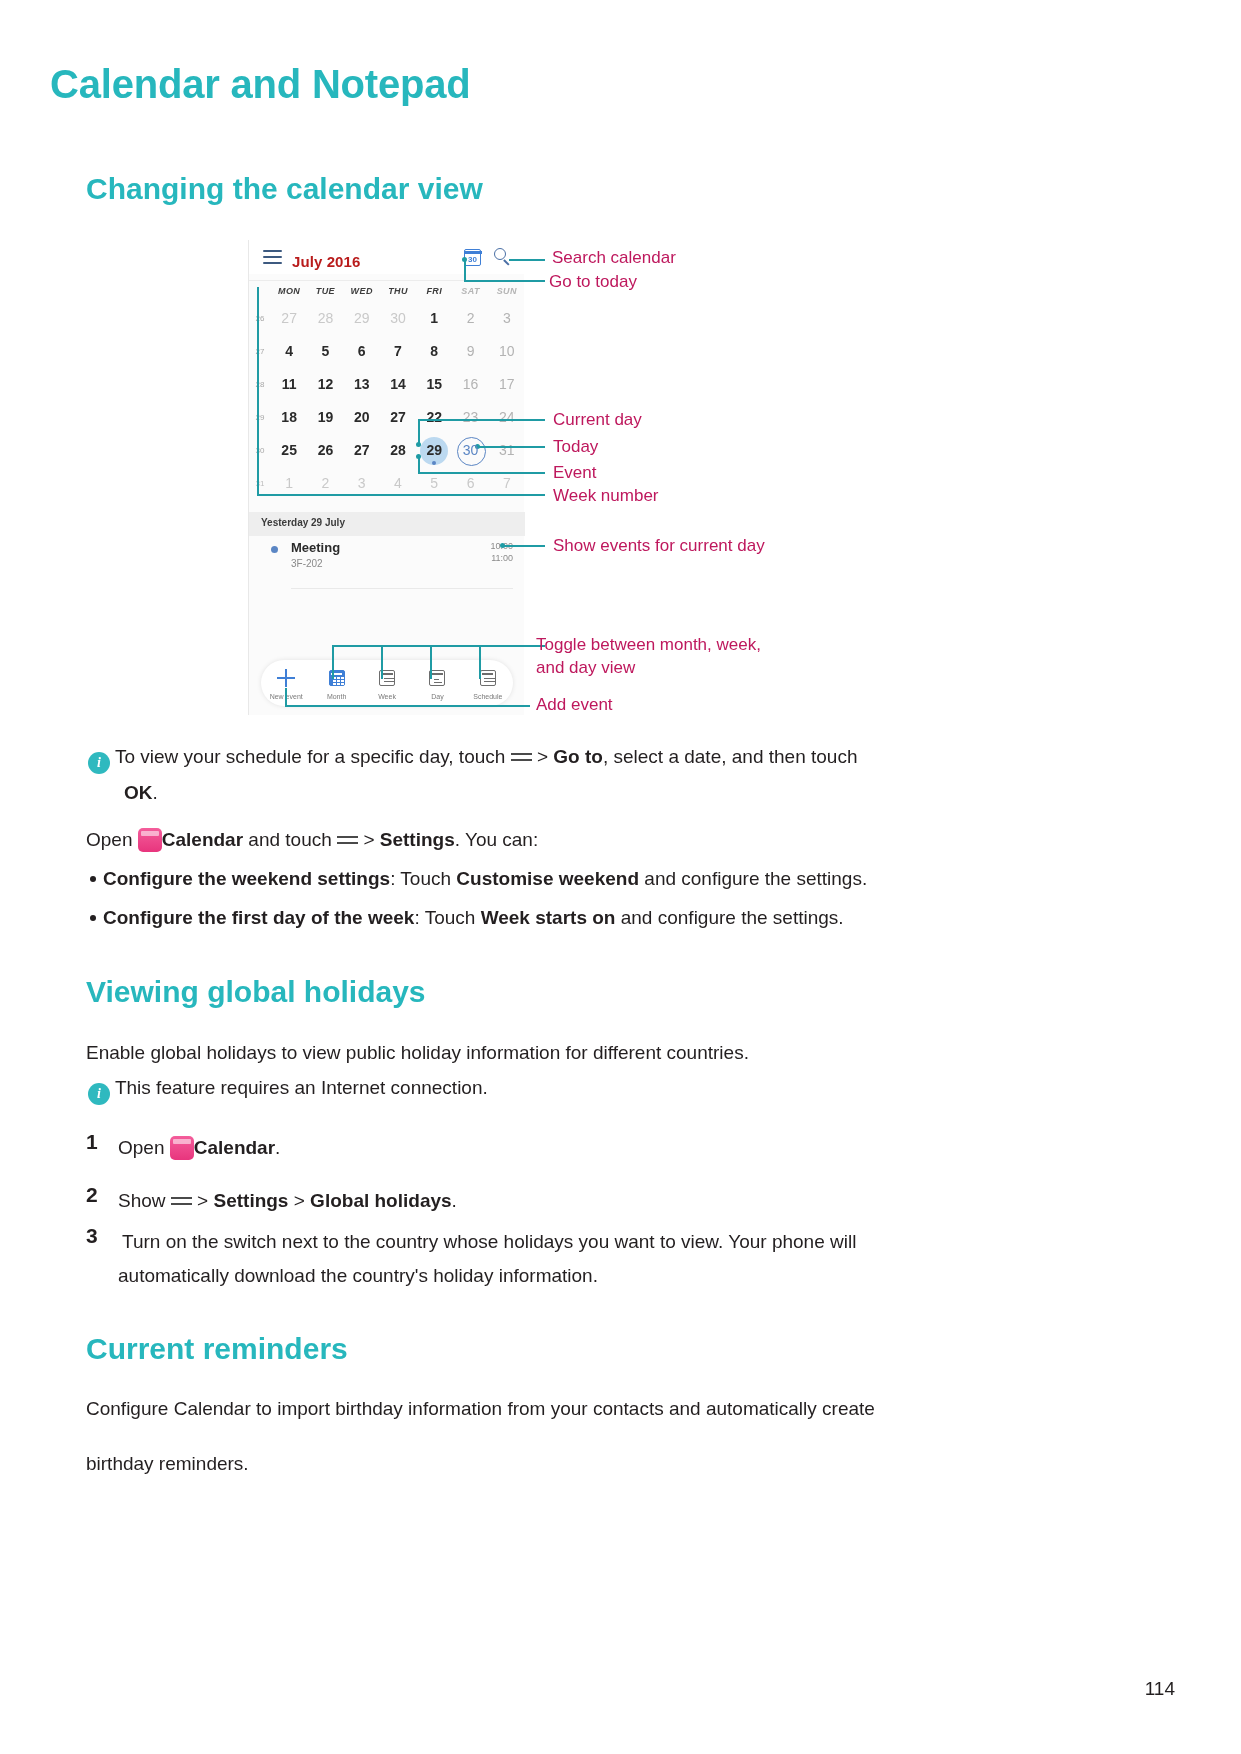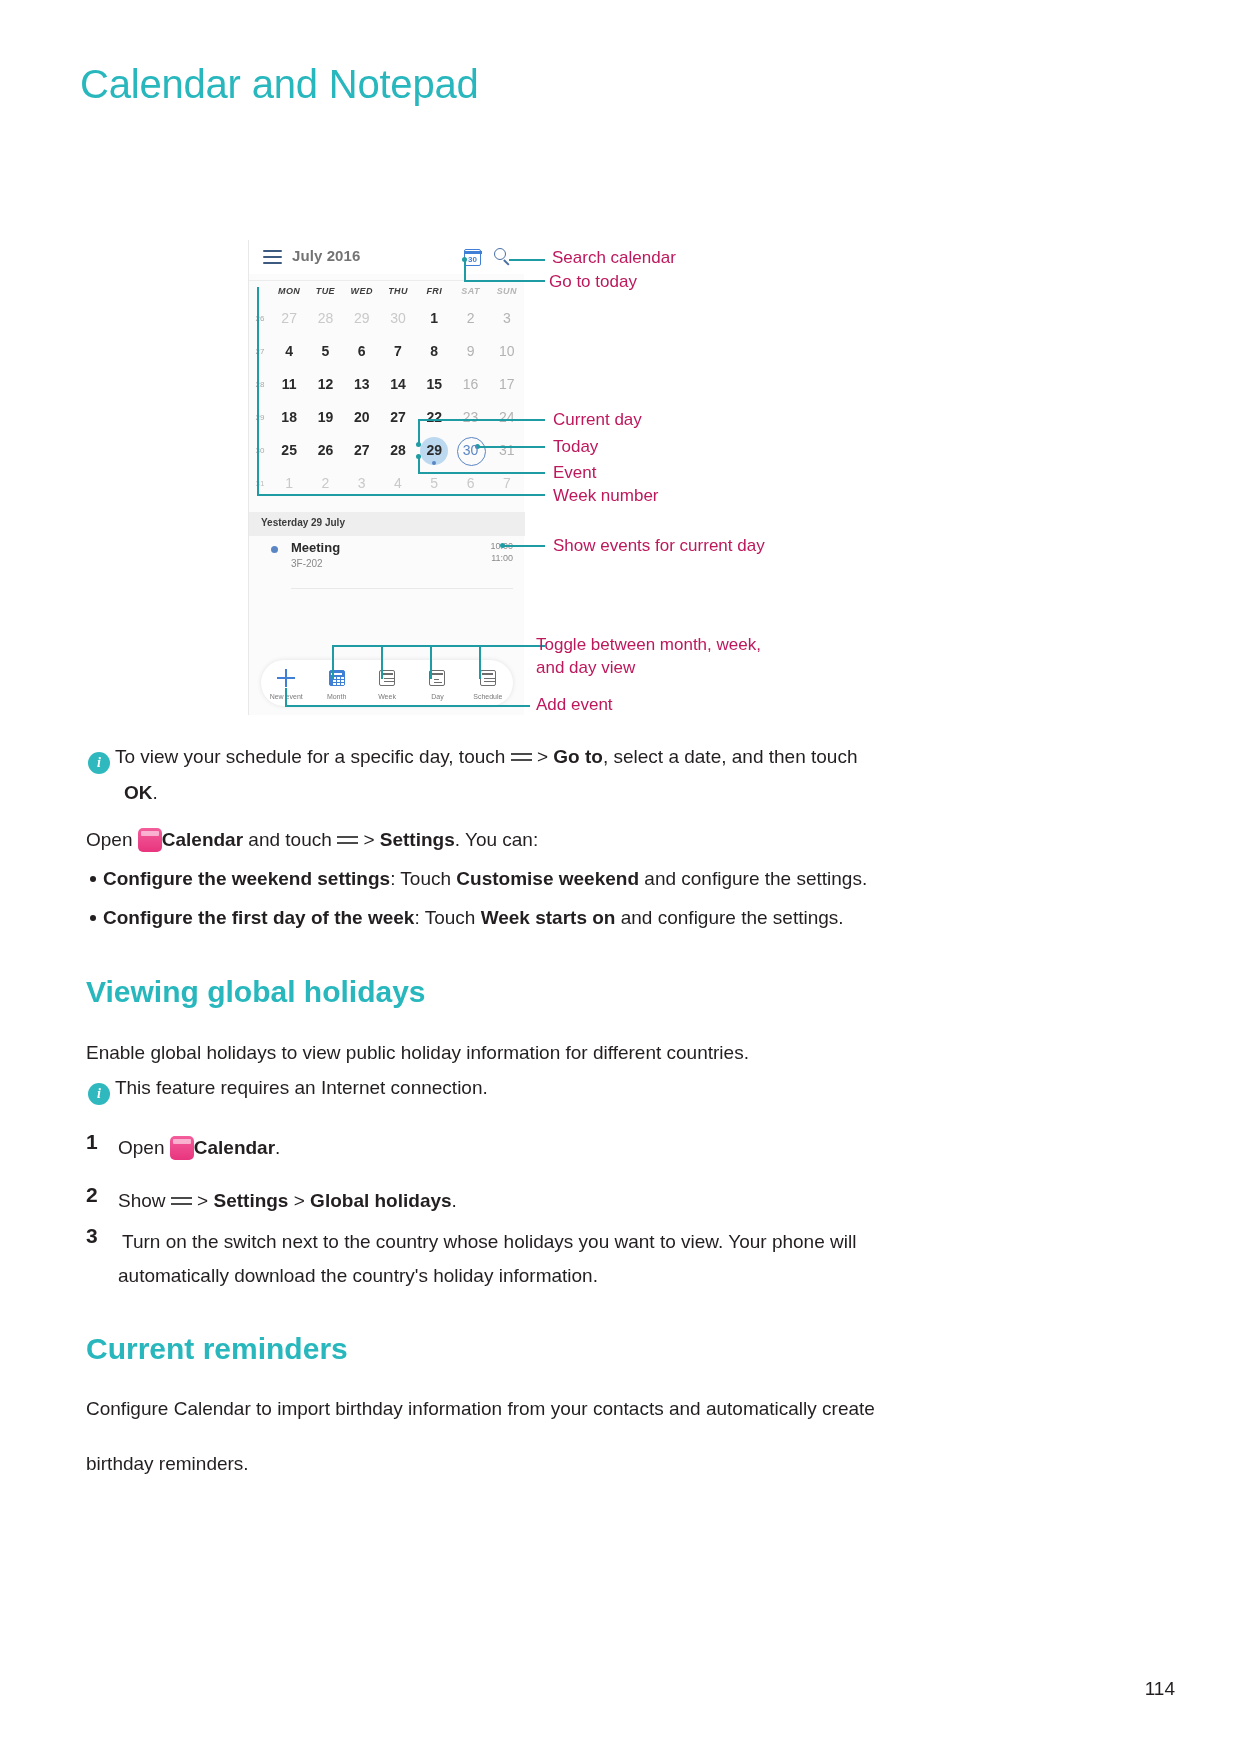--- a/index.html
+++ b/index.html
@@ -9,22 +9,22 @@
     background:#ffffff;
     font-family:"Liberation Sans", sans-serif;
     color:#231f20;
     position:relative;
     overflow:hidden;
   }
   .page { position:relative; width:1241px; height:1754px; padding:0; }
 
   
   .h1 {
-    position:absolute; left:80px; top:62px;
-    font-size:40px; font-weight:normal; color:#27b7bd;
+    position:absolute; left:50px; top:62px;
+    font-size:40px; font-weight:bold; color:#27b7bd;
     letter-spacing:-0.2px;
   }
   .h2 {
     font-size:30px; font-weight:bold; color:#27b7bd;
     margin:0;
   }
   .h2-changing { position:absolute; left:86px; top:172px; }
   .h2-global   { position:absolute; left:86px; top:975px; }
   .h2-birthday { position:absolute; left:86px; top:1332px; }
   .b { font-weight:bold;margin-top:48px; }
@@ -43,22 +43,22 @@
     background:#ffffff;
     display:flex; align-items:center;
   }
   .hamb {
     position:absolute; left:14px; top:10px; width:19px; height:14px;
   }
   .hamb i {
     display:block; height:2px; background:#3d5a80; margin-bottom:4px; border-radius:1px;
   }
   .month-title {
-    position:absolute; left:43px; top:7px;
-    font-size:15px; font-weight:bold; color:#737373;
+    position:absolute; left:43px; top:13px;
+    font-size:15px; font-weight:bold; color:#b91c1c;
     letter-spacing:0.1px;
   }
   .today-btn {
     position:absolute; left:215px; top:9px; width:17px; height:17px;
     border:1.6px solid #3f7fd6; border-radius:2px;
     display:flex; align-items:flex-end; justify-content:center;
   }
   .today-btn span { font-size:8px; color:#3f7fd6; line-height:11px; font-weight:bold;}
   .today-btn:before {
     content:""; position:absolute; left:-0px; top:1px; width:17px; height:3px;
@@ -215,20 +215,21 @@
     font-size:19px; color:#231f20;
   }
 </style>
 </head>
 <body>
 
 <div class="page">
 
   <div class="h1">Calendar and Notepad</div>
 
+  <div class="h2 h2-changing">Changing the calendar view</div>
 
   <div class="figure">
 
     <div class="phone">
 
       <div class="phone-top">
         <div class="hamb">
             <i></i>
             <i></i>
             <i></i>

